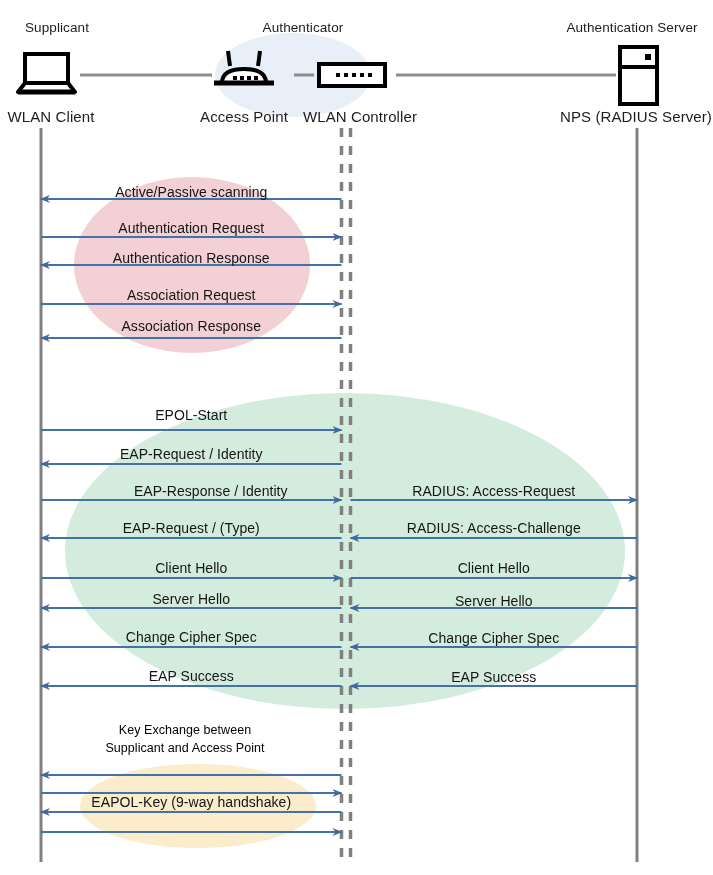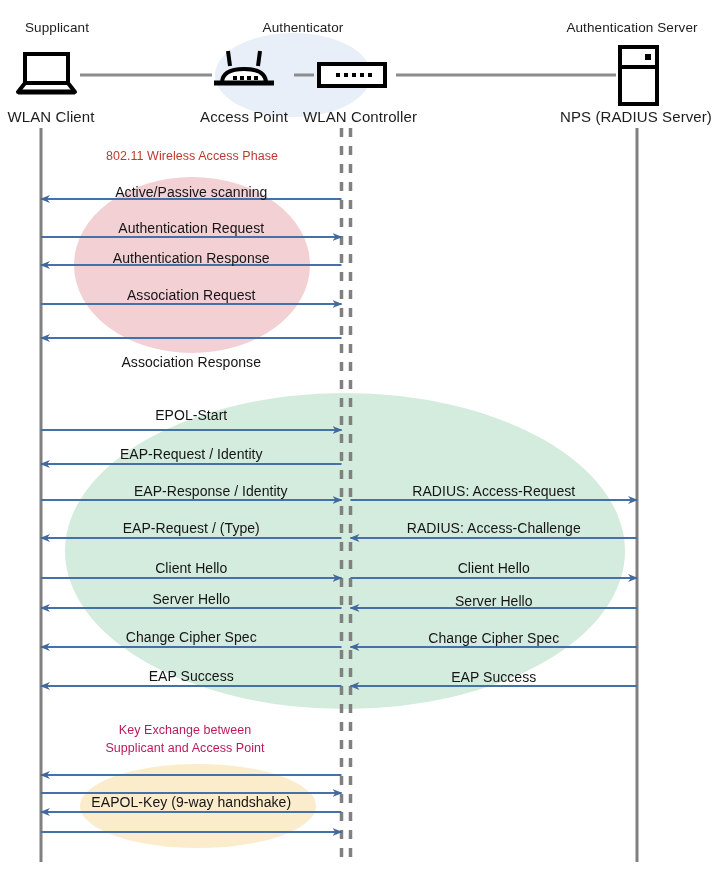--- a/index.html
+++ b/index.html
@@ -157,32 +157,31 @@
 
   <div class="hdr-label role-label centered" style="left:57px; top:20px;">Supplicant</div>
   <div class="hdr-label role-label centered" style="left:303px; top:20px;">Authenticator</div>
   <div class="hdr-label role-label centered" style="left:632px; top:20px;">Authentication Server</div>
 
   <div class="hdr-label node-label centered" style="left:51px; top:108px;">WLAN Client</div>
   <div class="hdr-label node-label centered" style="left:244px; top:108px;">Access Point</div>
   <div class="hdr-label node-label centered" style="left:360px; top:108px;">WLAN Controller</div>
   <div class="hdr-label node-label centered" style="left:636px; top:108px;">NPS (RADIUS Server)</div>
 
-  <div class="phase-label centered" style="left:192px; top:147px; color:#bb3a34;">802.11 Wireless Access Phase</div>
-  <div class="phase-label centered" style="left:185px; top:721px; color:#be185d;">
+  <div class="phase-label centered" style="left:185px; top:721px; color:#000000;">
     <div>Key Exchange between</div>
     <div>Supplicant and Access Point</div>
   </div>
 
   <div id="msg-labels">
       <div class="msg-label centered" style="left: 191.25px; top: 185px;">Active/Passive scanning</div>
       <div class="msg-label centered" style="left: 191.25px; top: 221px;">Authentication Request</div>
       <div class="msg-label centered" style="left: 191.25px; top: 251px;">Authentication Response</div>
       <div class="msg-label centered" style="left: 191.25px; top: 288px;">Association Request</div>
-      <div class="msg-label centered" style="left: 191.25px; top: 319px; margin-top: 36px;">Association Response</div>
+      <div class="msg-label centered" style="left: 191.25px; top: 319px;">Association Response</div>
       <div class="msg-label centered" style="left: 191.25px; top: 408px;">EPOL-Start</div>
       <div class="msg-label centered" style="left: 191.25px; top: 447px;">EAP-Request / Identity</div>
       <div class="msg-label centered" style="left: 191.25px; top: 484px; padding-left: 39px;">EAP-Response / Identity</div>
       <div class="msg-label centered" style="left: 493.75px; top: 484px;">RADIUS: Access-Request</div>
       <div class="msg-label centered" style="left: 191.25px; top: 521px;">EAP-Request / (Type)</div>
       <div class="msg-label centered" style="left: 493.75px; top: 521px;">RADIUS: Access-Challenge</div>
       <div class="msg-label centered" style="left: 191.25px; top: 561px;">Client Hello</div>
       <div class="msg-label centered" style="left: 493.75px; top: 561px;">Client Hello</div>
       <div class="msg-label centered" style="left: 191.25px; top: 592px;">Server Hello</div>
       <div class="msg-label centered" style="left: 493.75px; top: 594px;">Server Hello</div>

